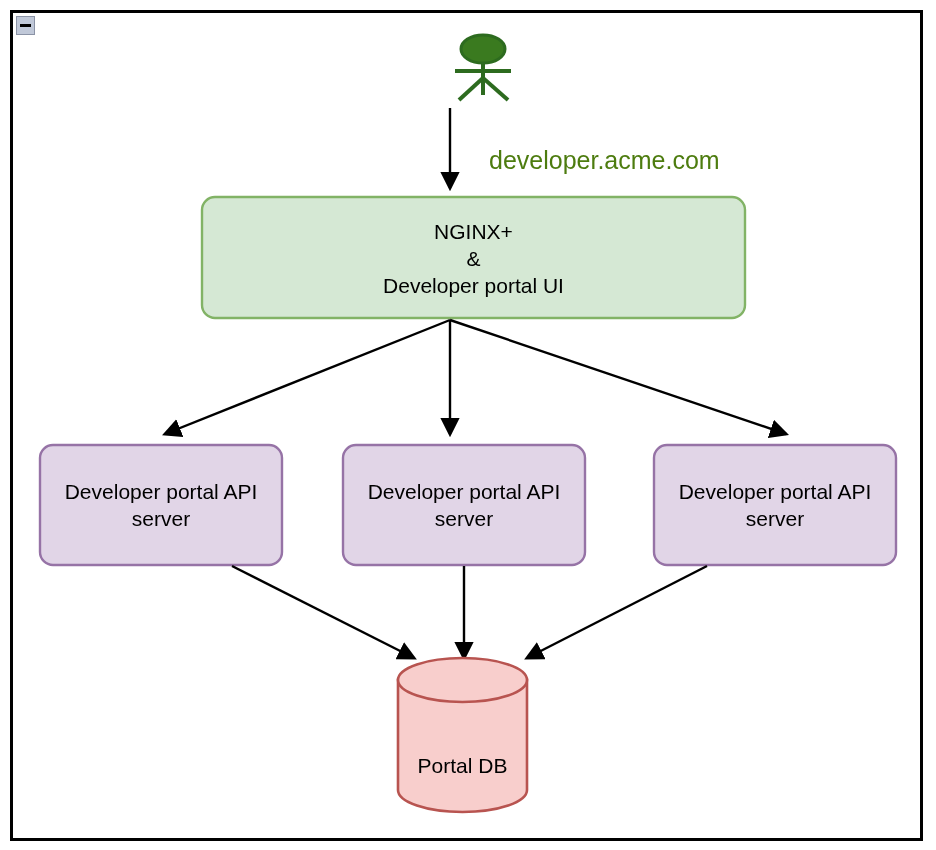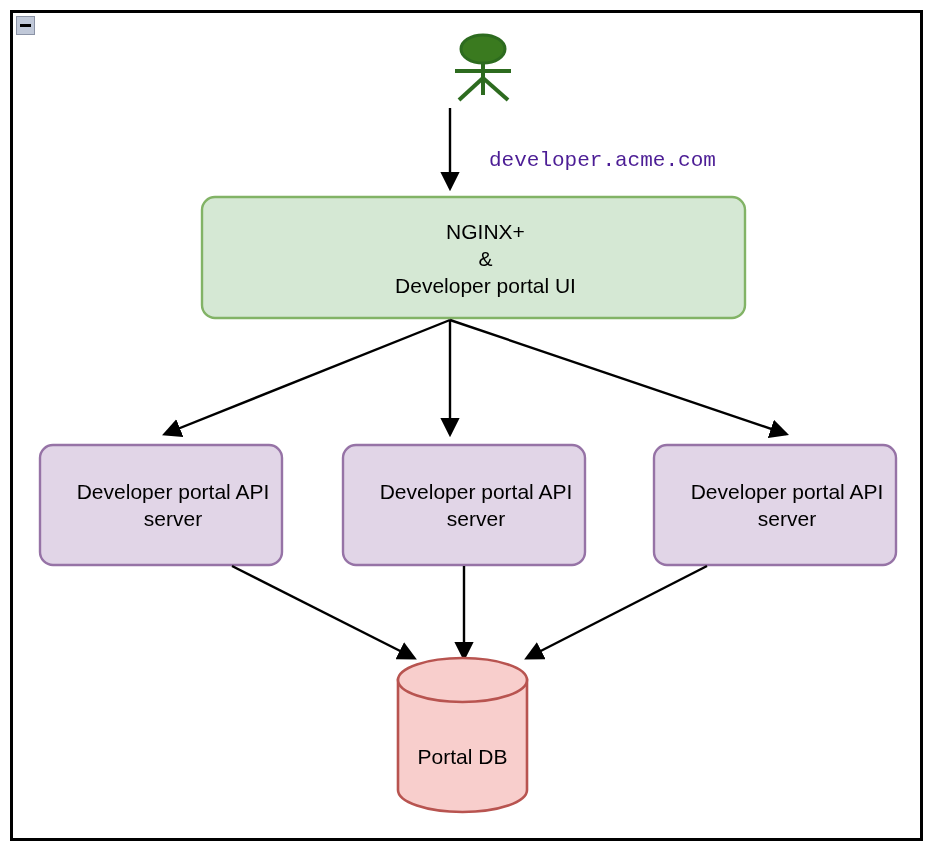--- a/index.html
+++ b/index.html
@@ -64,40 +64,39 @@
   
   .node-label {
     position: absolute;
     text-align: center;
     color: #000000;
     font-size: 21px;
     line-height: 27px;
     white-space: pre-line;
     pointer-events: none;
     user-select: none;
-    padding-left: 12px;
   }
   .edge-label {
     position: absolute;
-    color: #4c1d95;
-    font-size: 21px;
+    color: #4d7c0f;
+    font-size: 25px;
     line-height: 25px;
     white-space: nowrap;
     pointer-events: none;
     user-select: none;
-    font-family: Liberation Mono, monospace;
   }
   .db-label {
     position: absolute;
     text-align: center;
     color: #000000;
     font-size: 21px;
     line-height: 25px;
     pointer-events: none;
     user-select: none;
+    margin-top: 9px;
   }
 </style>
 </head>
 <body>
 
 <div id="diagram-root">
 
   <div class="page-frame"></div>
 
   <div class="collapse-btn">

